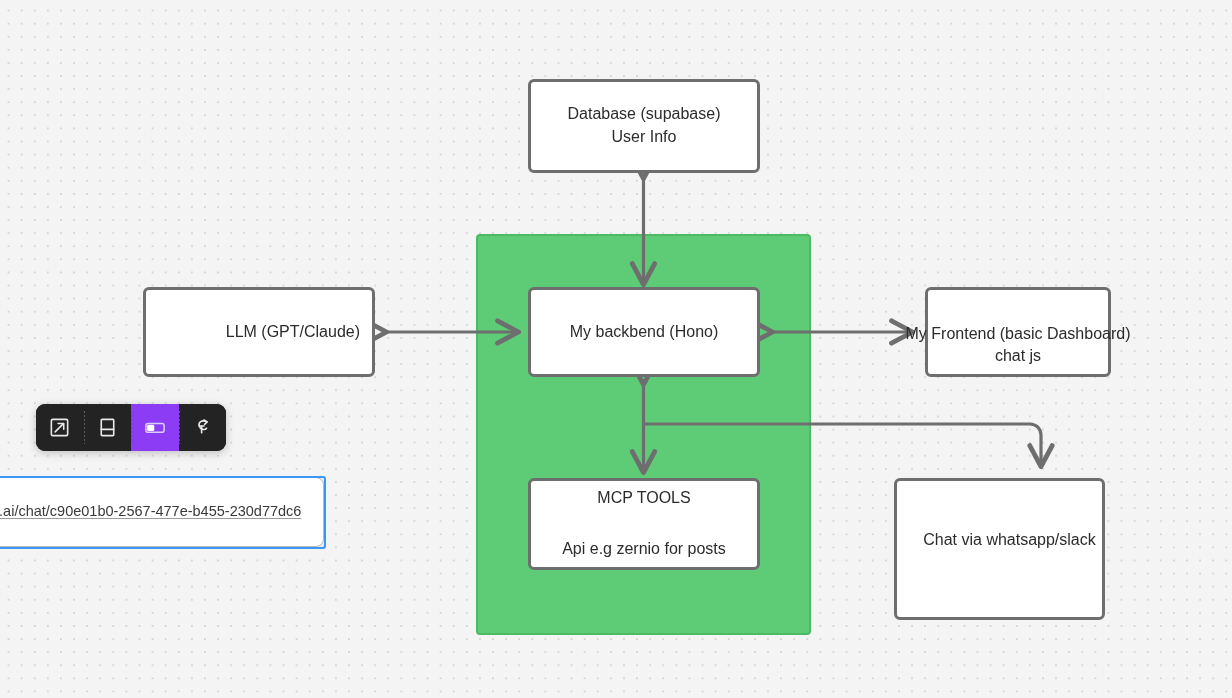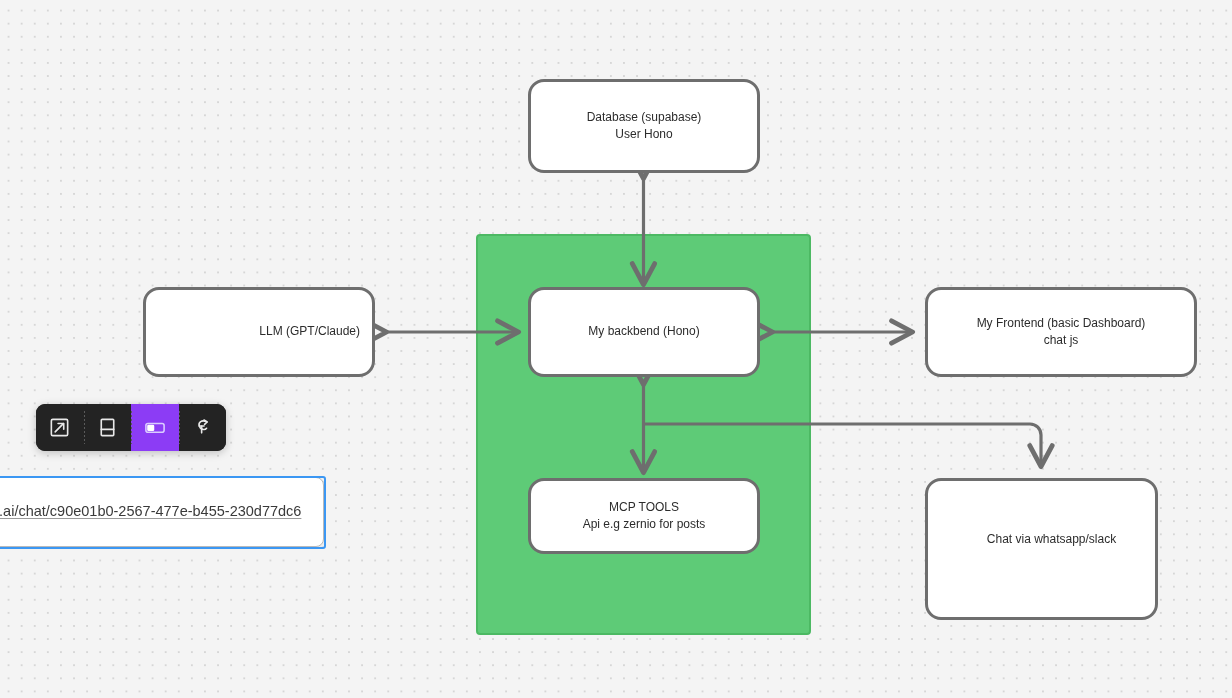--- a/index.html
+++ b/index.html
@@ -33,29 +33,29 @@
     border: 2px solid #4cb963;
     border-radius: 4px;
     box-sizing: border-box;
   }
 
   
   .node {
     position: absolute;
     background: #ffffff;
     border: 3px solid #6e6e6e;
-    border-radius: 16px;
+    border-radius: 6px;
     box-sizing: border-box;
     display: flex;
     flex-direction: column;
     align-items: center;
     justify-content: center;
     text-align: center;
     color: #2c2c2c;
-    font-size: 12px;
+    font-size: 16px;
     line-height: 1.42;
     padding: 6px 12px;
   }
   .node .line {
     display: block;
     white-space: nowrap;
   }
   .node .gap {
     display: block;
     height: 18px;
@@ -181,42 +181,42 @@
       <line x1="772" y1="332" x2="912" y2="332" marker-start="url(#ah)" marker-end="url(#ah2)"></line>
 
       <line x1="643.5" y1="384" x2="643.5" y2="472" marker-start="url(#ah)" marker-end="url(#ah2)"></line>
 
       <path d="M645,424 H1030 a11,11 0 0 1 11,11 V466" marker-end="url(#ah2)"></path>
     </g>
   </svg>
 
   <div class="node" style="left:528px; top:79px; width:232px; height:94px;">
     <span class="line">Database (supabase)</span>
-    <span class="line">User Hono</span>
+    <span class="line">User Info</span>
   </div>
 
   <div class="node" style="left:143px; top:287px; width:232px; height:90px;align-items:flex-end;">
     <span class="line">LLM (GPT/Claude)</span>
   </div>
 
   <div class="node" style="left:528px; top:287px; width:232px; height:90px;">
     <span class="line">My backbend (Hono)</span>
   </div>
 
-  <div class="node" style="left:925px; top:287px; width:272px; height:90px;">
+  <div class="node" style="left:925px; top:287px; width:186px; height:90px;justify-content:flex-end;">
     <span class="line">My Frontend (basic Dashboard)</span>
     <span class="line">chat js</span>
   </div>
 
-  <div class="node" style="left:528px; top:478px; width:232px; height:76px;">
+  <div class="node" style="left:528px; top:478px; width:232px; height:92px;justify-content:space-between;">
     <span class="line">MCP TOOLS</span>
     <span class="line">Api e.g zernio for posts</span>
   </div>
 
-  <div class="node" style="left:925px; top:478px; width:233px; height:142px;padding-left:32px;">
+  <div class="node" style="left:894px; top:478px; width:211px; height:142px;padding-left:32px;">
     <span class="line">Chat via whatsapp/slack</span>
     <span class="gap"></span>
   </div>
 
   <div id="toolbar">
 
     <div class="tb-btn">
       <span>
         <svg width="23" height="23" viewBox="0 0 24 24" fill="none" stroke="#e8e8e8" stroke-width="1.7" stroke-linecap="round" stroke-linejoin="round">
           <rect x="3.5" y="3.5" width="17" height="17" rx="1.5"></rect>

